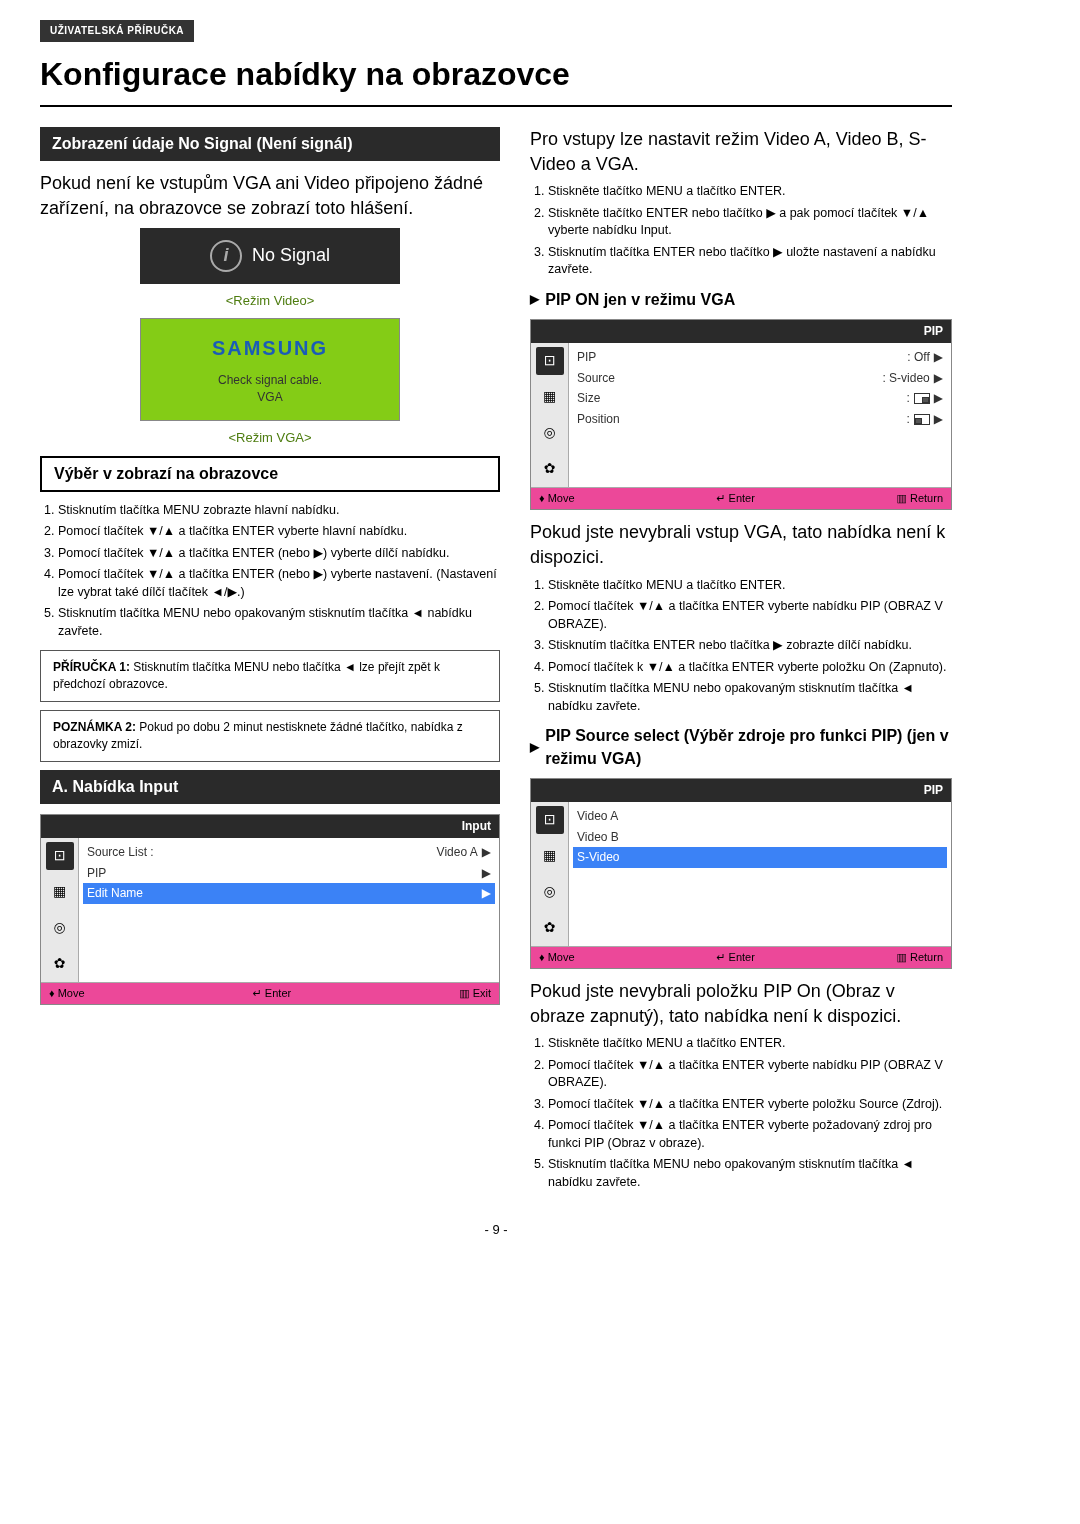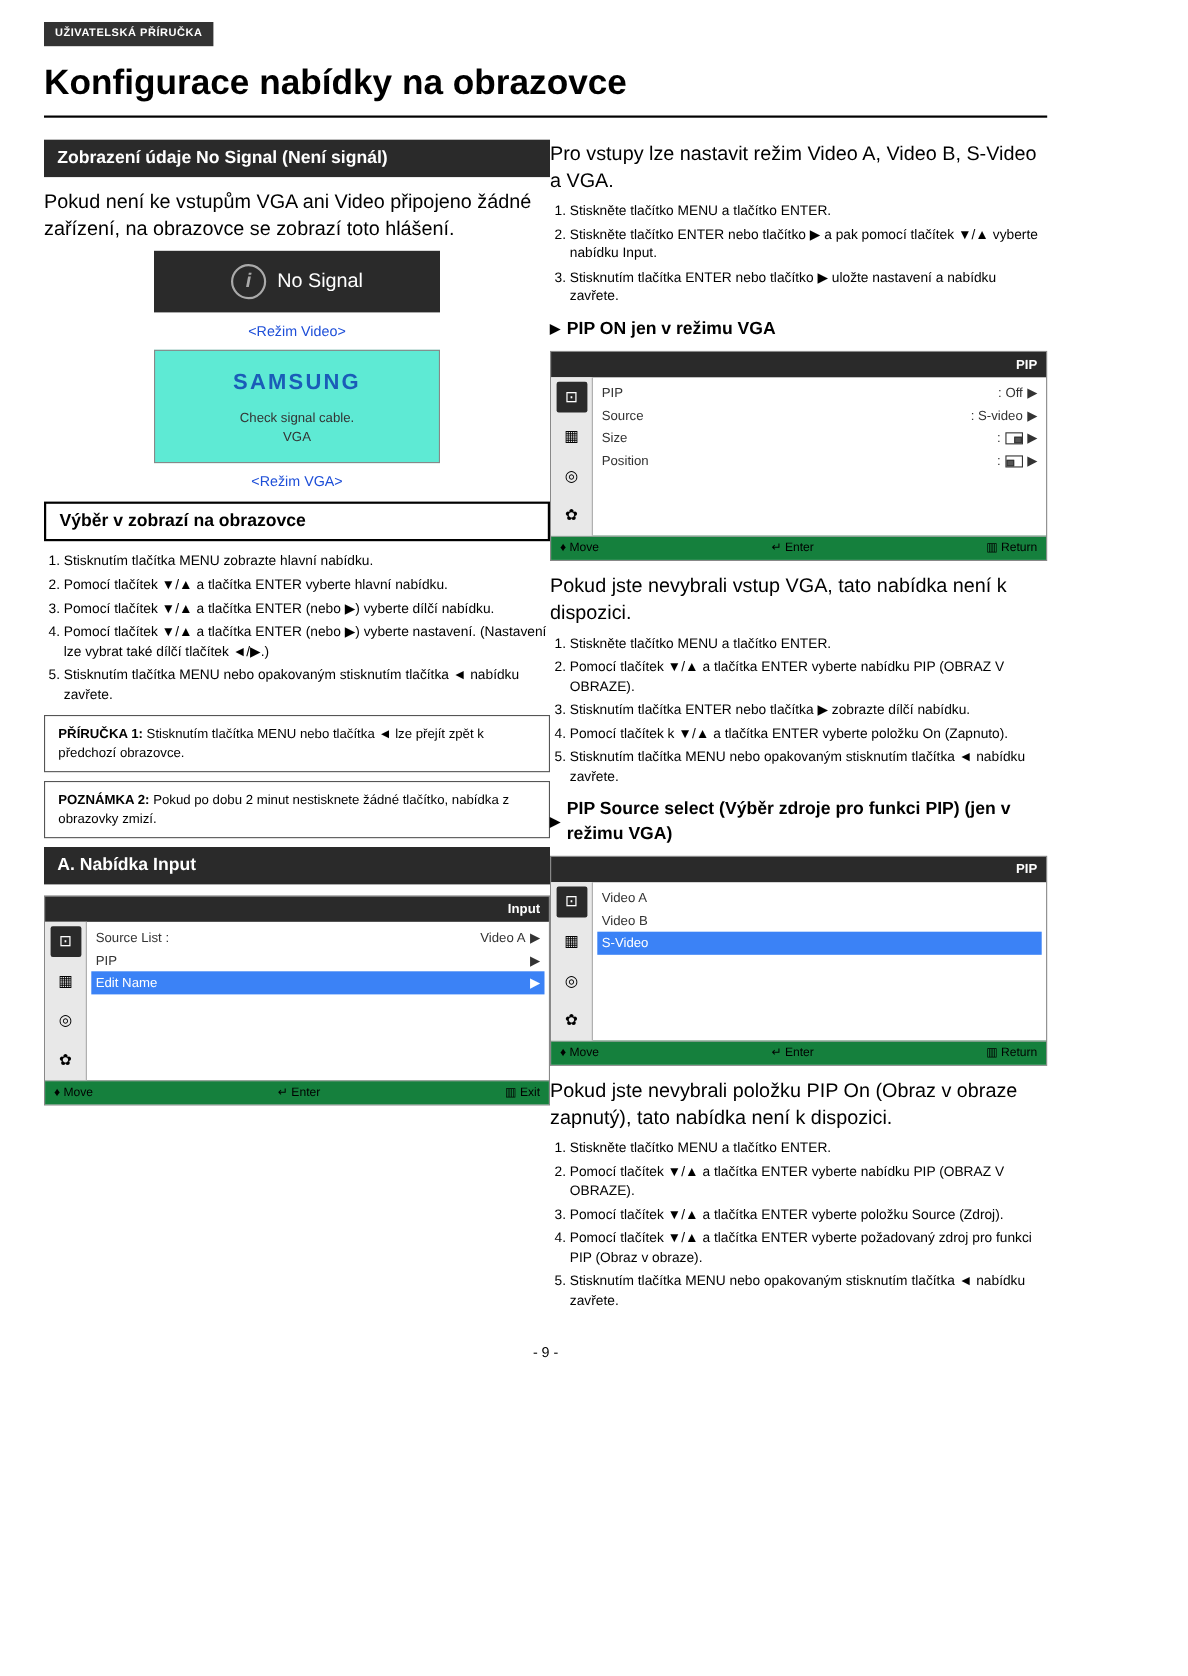--- a/index.html
+++ b/index.html
@@ -34,20 +34,21 @@
     .page-title {
       font-size: 32px;
       font-weight: bold;
       margin-bottom: 20px;
       border-bottom: 2px solid #000;
       padding-bottom: 8px;
     }
     
     .two-col {
       display: flex;
+      gap: 30px;
     }
     .left-col {
       width: 460px;
       flex-shrink: 0;
     }
     .right-col {
       flex: 1;
     }
     
     .section-header {
@@ -89,30 +90,30 @@
       justify-content: center;
       font-size: 18px;
       color: #aaa;
       font-style: italic;
       font-weight: bold;
     }
     .regime-label {
       text-align: center;
       font-size: 13px;
       margin-bottom: 8px;
-      color: #1d4ed8;
+      color: #4d7c0f;
     }
     
     .vga-box {
       border: 1px solid #888;
       padding: 15px;
       margin: 0 auto 8px auto;
       width: 260px;
       text-align: center;
-      background: #5eead4;
+      background: #84cc16;
     }
     .samsung-logo {
       font-size: 20px;
       font-weight: bold;
       letter-spacing: 2px;
       color: #1a5cb8;
       margin-bottom: 10px;
     }
     .vga-text {
       font-size: 12px;
@@ -206,21 +207,21 @@
       color: #fff;
       padding: 2px 4px;
       margin: 0 -4px;
     }
     .menu-row.highlighted .label,
     .menu-row.highlighted .value,
     .menu-row.highlighted .arrow {
       color: #fff;
     }
     .menu-footer {
-      background: #15803d;
+      background: #ec4899;
       border-top: 1px solid #aaa;
       display: flex;
       justify-content: space-between;
       padding: 3px 8px;
       font-size: 11px;
     }
     .menu-footer span {
       display: flex;
       align-items: center;
       gap: 3px;

